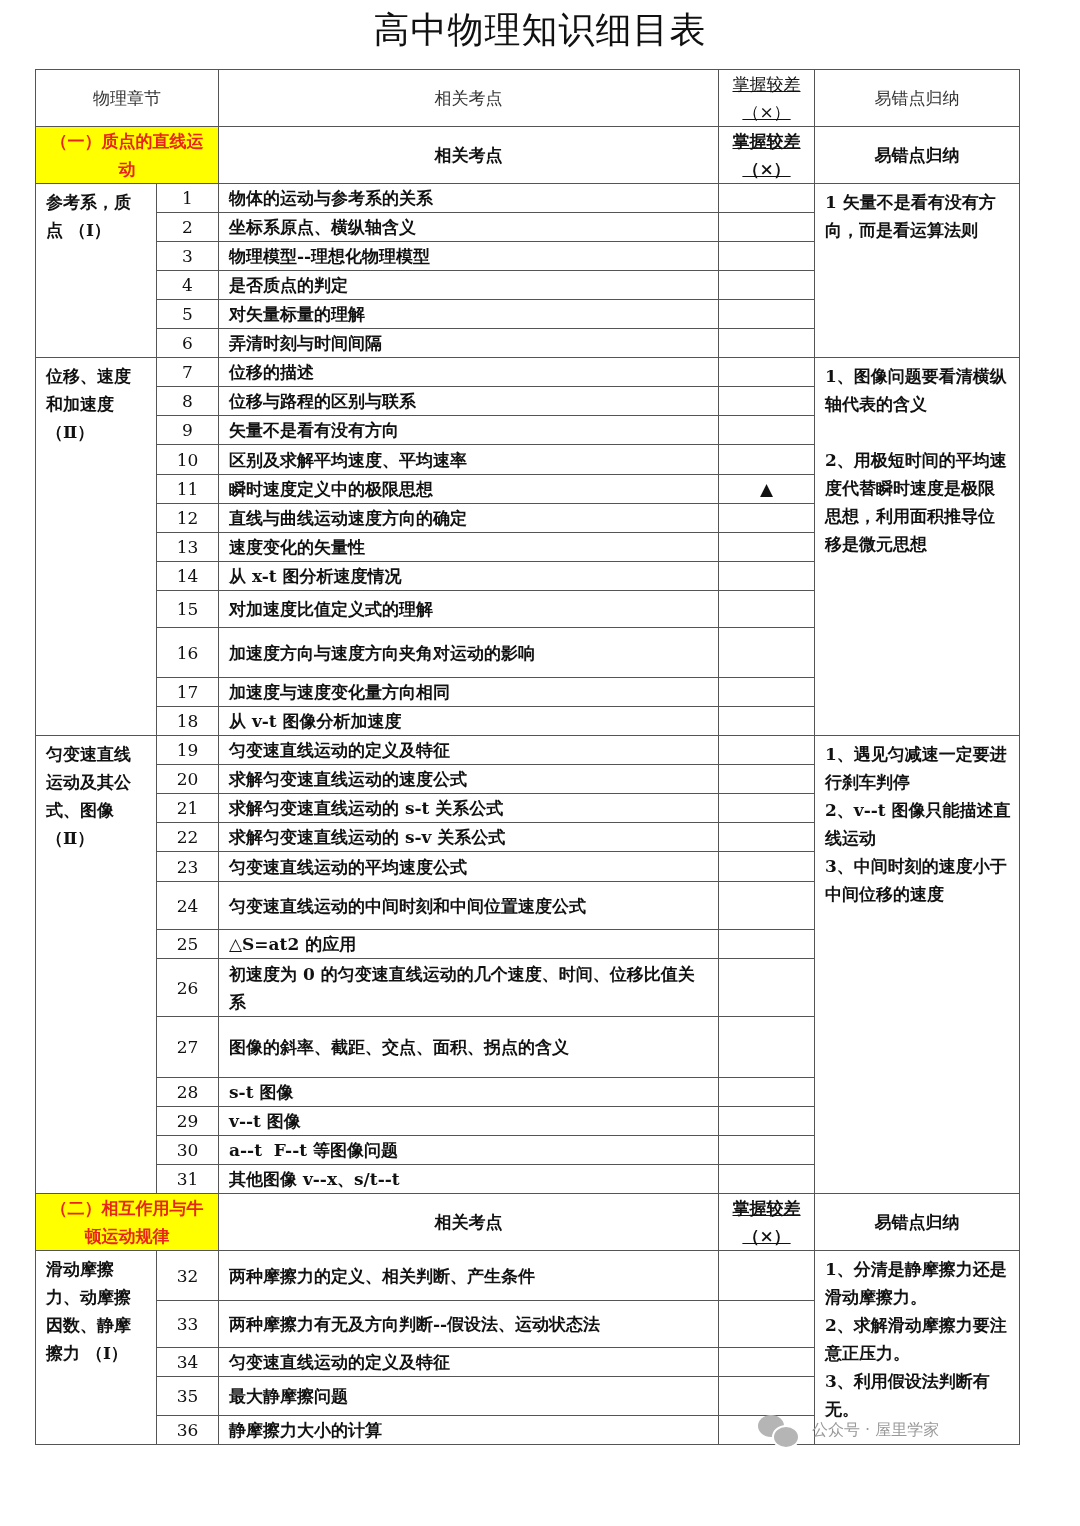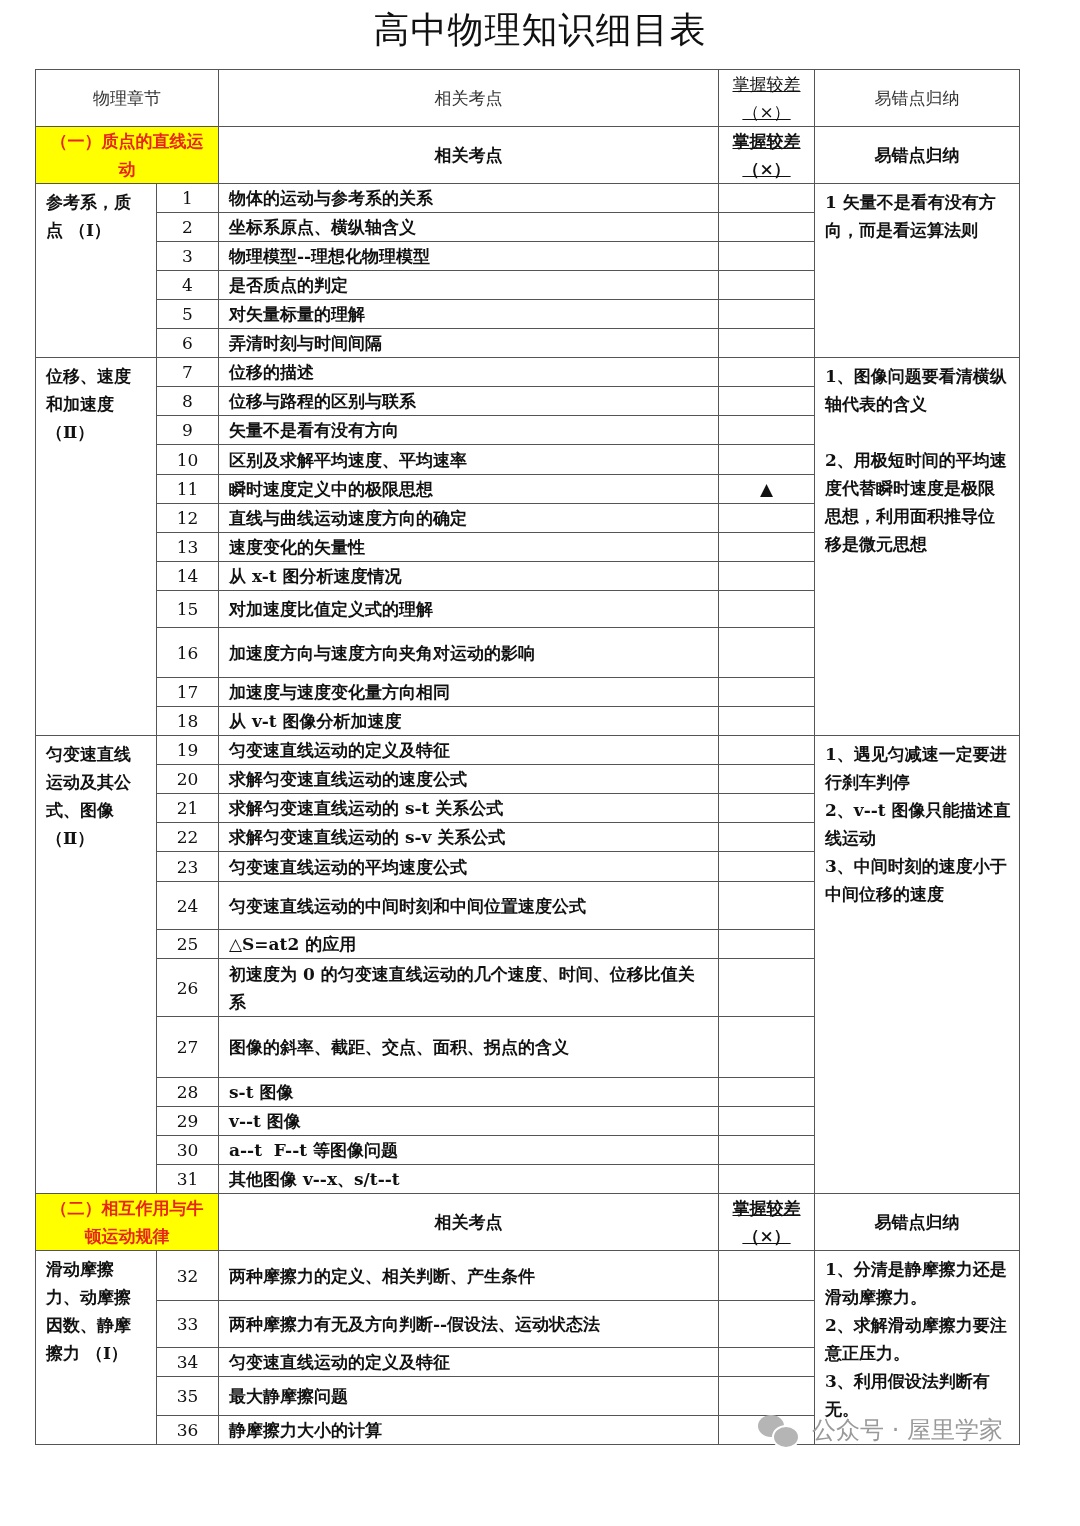--- a/index.html
+++ b/index.html
@@ -17,21 +17,21 @@
   .hdr-light { text-align:center; font-size:20px; color:#333; font-family:"DejaVu Sans","Liberation Sans",sans-serif; font-weight:300; }
   .hdr-mark { text-align:center; font-size:17px; line-height:27px;text-decoration:underline; }
   .hdr-bold { text-align:center; font-size:17px; font-weight:bold; }
   .sec-title { background:#ffff00; color:#e8251a; font-weight:bold; text-align:center; font-size:17px; line-height:28px; }
   .chap { vertical-align:top !important; padding:4px 6px 0 10px !important; font-weight:bold; font-size:17px; line-height:28px; }
   .num { text-align:center; }
   .item { padding-left:10px !important; font-weight:bold; }
   .mark { text-align:center; }
   .note { vertical-align:top !important; padding:4px 8px 0 10px !important; font-weight:bold; font-size:17px; line-height:28.5px; }
   .note p { margin:0; }
-  .watermark { position:absolute; left:758px; top:1410px; height:40px; display:flex; align-items:center; color:#999; font-size:24px;
+  .watermark { position:absolute; left:758px; top:1410px; height:40px; display:flex; align-items:center; color:#999; font-size:16px;
                font-family:"DejaVu Sans","Liberation Sans",sans-serif; }
   .wm-icon { width:44px; height:34px; position:relative; margin-right:10px; }
   .wm-icon .b1 { position:absolute; left:0; top:2px; width:26px; height:22px; border-radius:50%; background:#b5b5b5; }
   .wm-icon .b2 { position:absolute; left:14px; top:12px; width:24px; height:20px; border-radius:50%; background:#b5b5b5; border:2px solid #fff; }
 </style>
 </head>
 <body>
 
 <div class="title">高中物理知识细目表</div>
 

